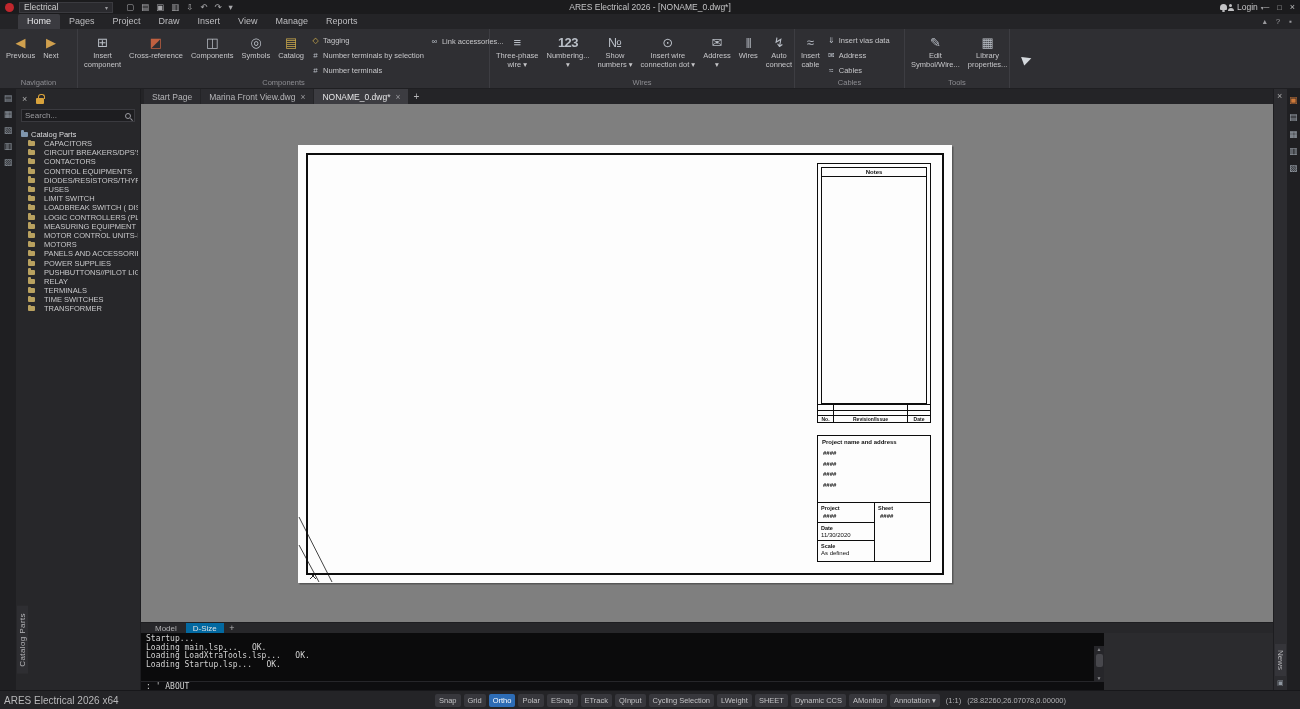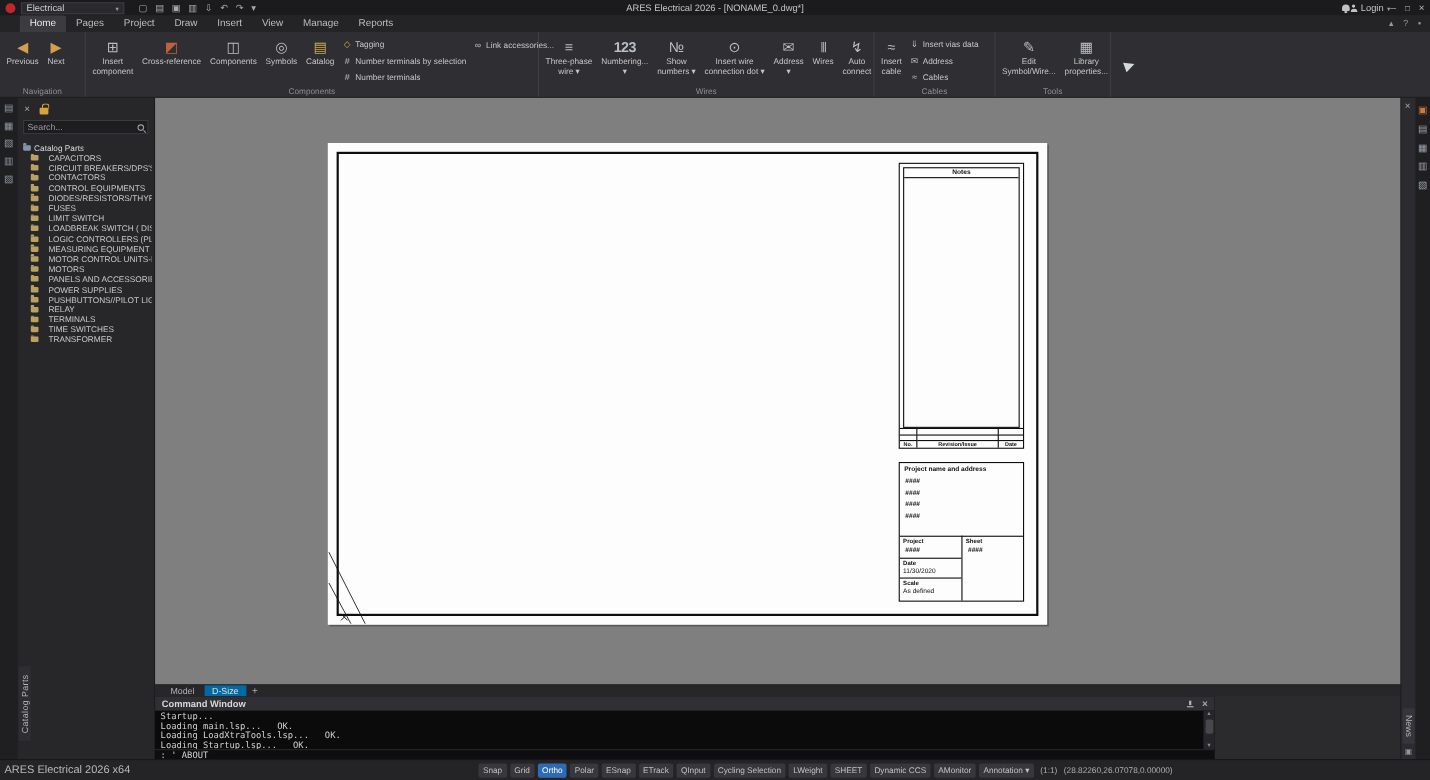--- a/index.html
+++ b/index.html
@@ -469,20 +469,34 @@
           <div class="tree-item">
             <span class="folder-icon"></span>
             <span class="tree-label">TRANSFORMER</span>
           </div>
         </div>
     </div>
     <span class="vtab">Catalog Parts</span>
   </div>
 
   <div class="center">
+    <div class="doctabs">
+      <div class="doctab">
+        <span>Start Page</span>
+      </div>
+      <div class="doctab">
+        <span>Marina Front View.dwg</span>
+        <span class="tab-close"></span>
+      </div>
+      <div class="doctab active">
+        <span>NONAME_0.dwg*</span>
+        <span class="tab-close"></span>
+      </div>
+      <div class="newtab"></div>
+    </div>
 
     <div class="canvas">
       <div class="sheet">
         <div class="sheet-border"></div>
 
         <div class="tblockA">
           <div class="notes-box">
             <div class="notes-head">Notes</div>
           </div>
           <div class="rev">
@@ -528,27 +542,20 @@
     </div>
 
     <div class="model-tabs">
       <div class="mtab">Model</div>
       <div class="mtab active">D-Size</div>
       <div class="mtab-plus"></div>
     </div>
 
     <div class="bottomrow">
       <div class="cmdwin">
-        <div class="cmd-header">
-          <span>Command Window</span>
-          <span class="cmd-header-right">
-            <span class="pin-icon"></span>
-            <span class="icon-close"></span>
-          </span>
-        </div>
         <div class="cmd-body">
 
         <div class="cw-line">Startup...</div>
             <div class="cw-line">Loading main.lsp...   OK.</div>
             <div class="cw-line">Loading LoadXtraTools.lsp...   OK.</div>
             <div class="cw-line">Loading Startup.lsp...   OK.</div>
           </div>
         <div class="cmd-prompt">: '_ABOUT</div>
         <div class="cmd-scroll">
           <span class="scroll-up"></span>

